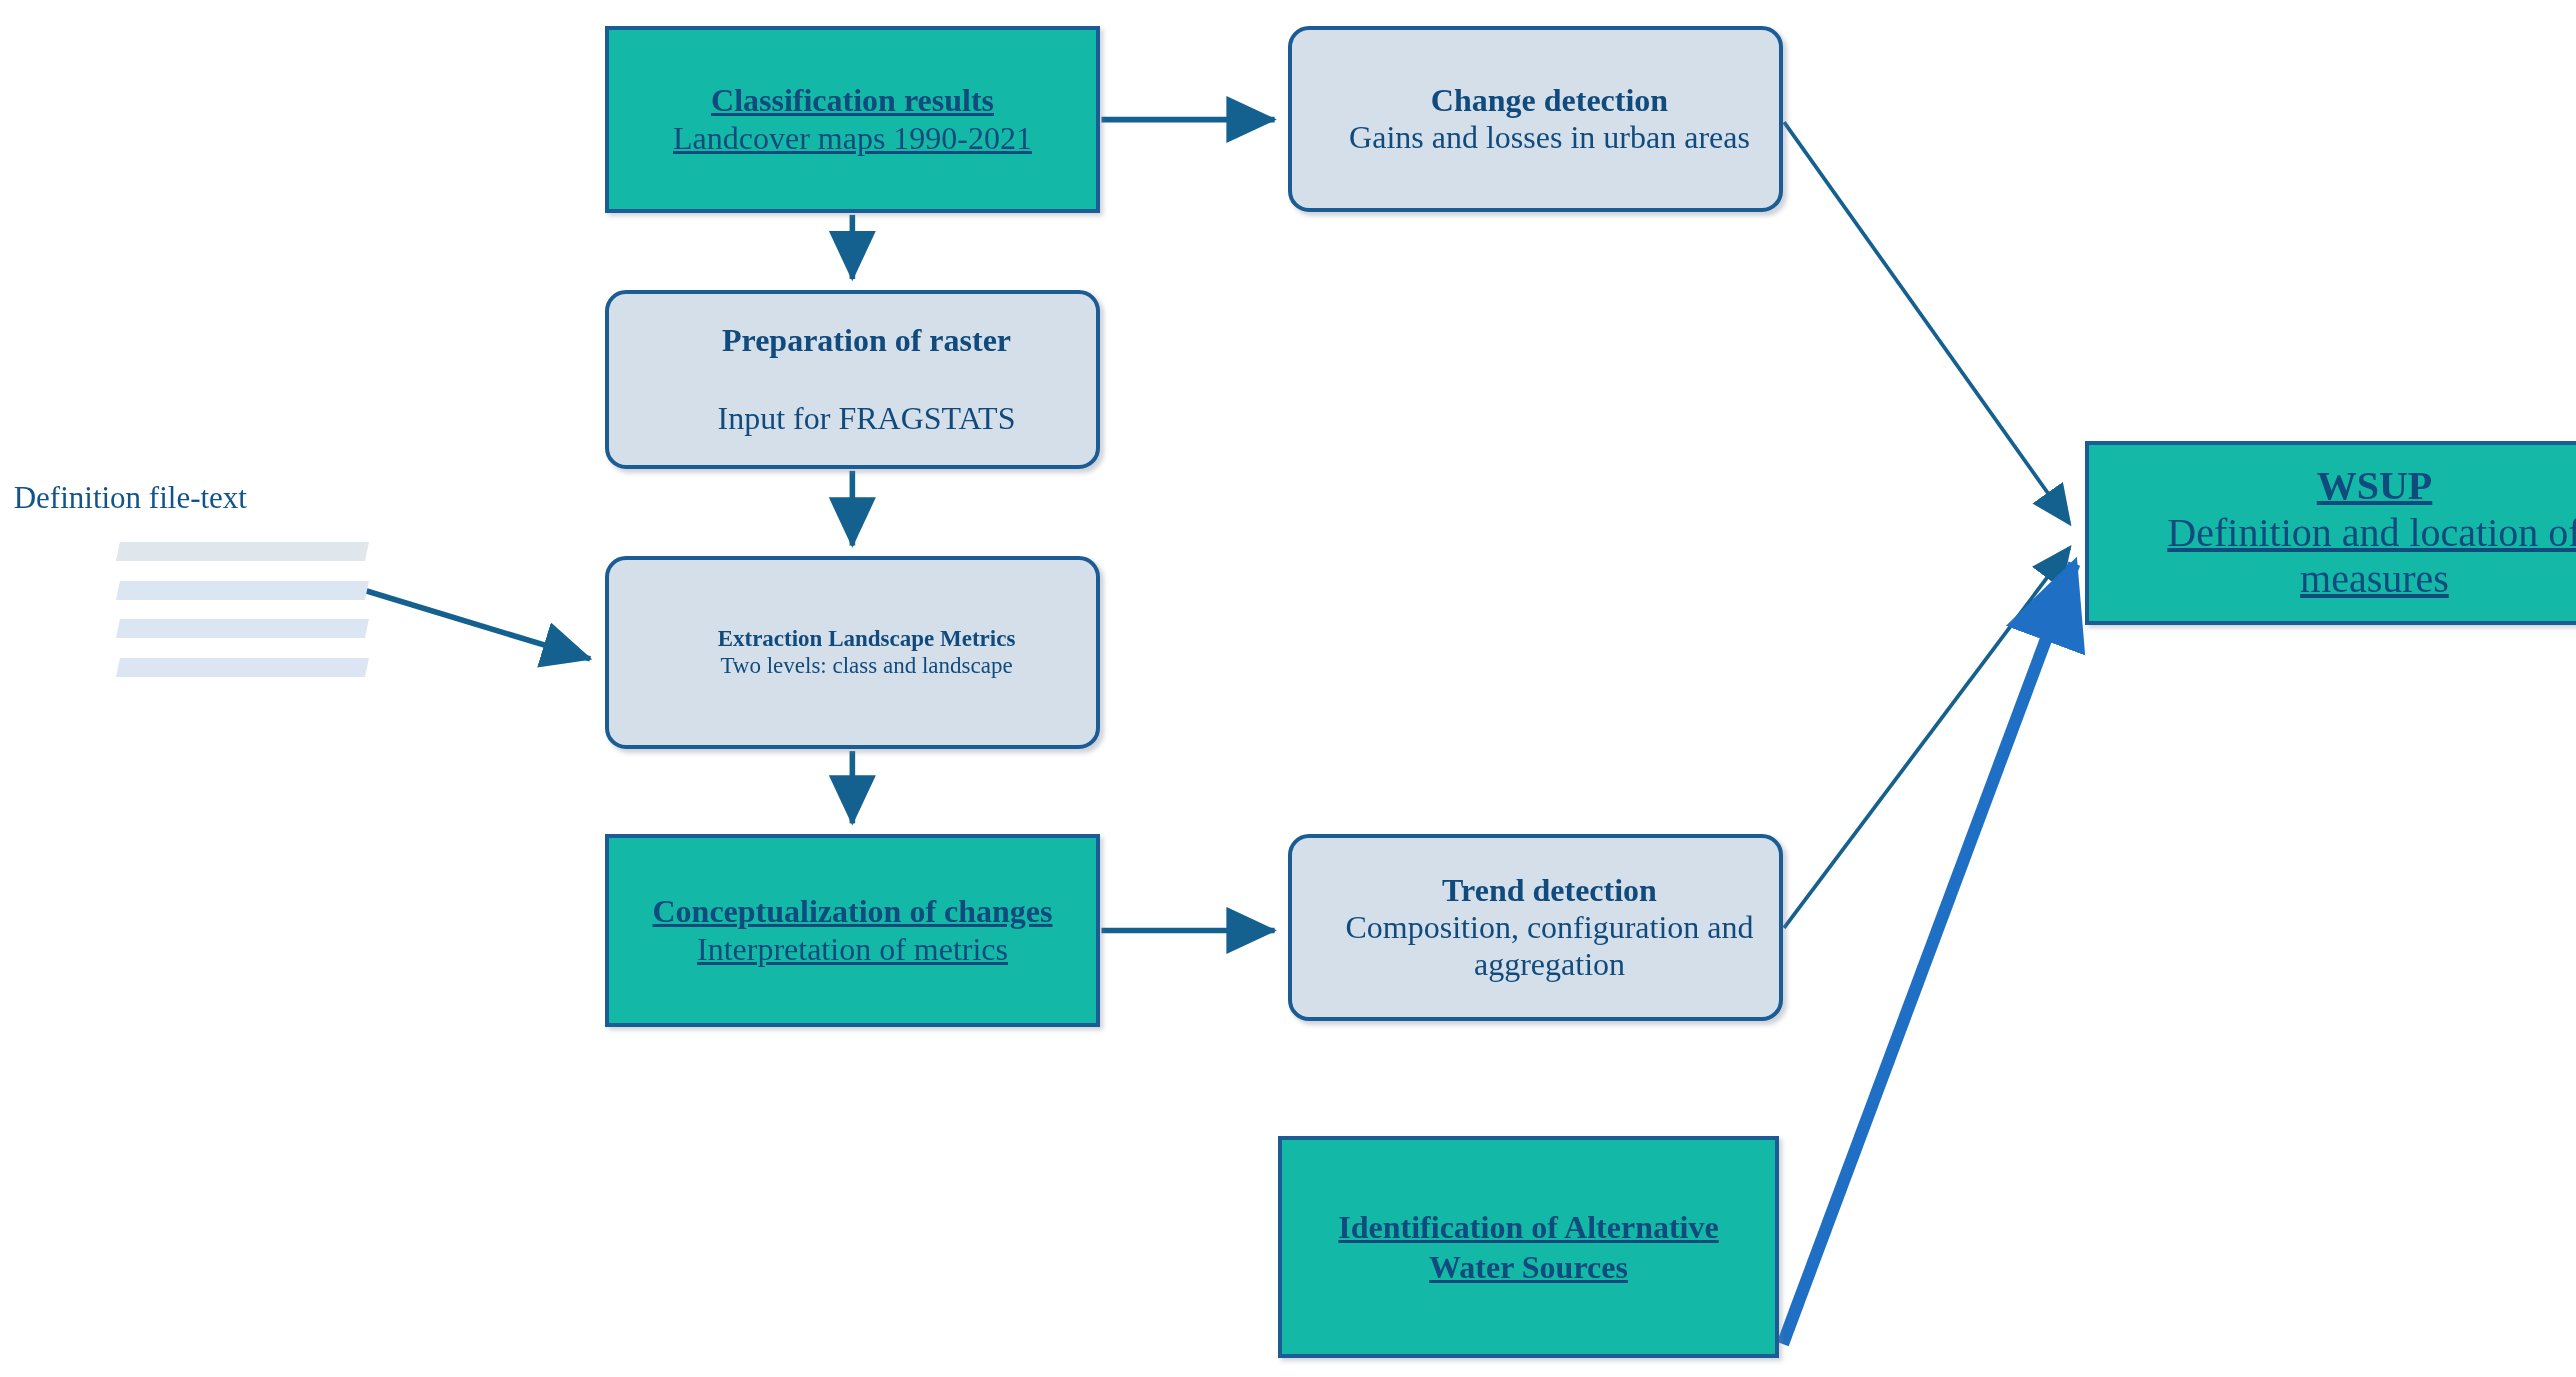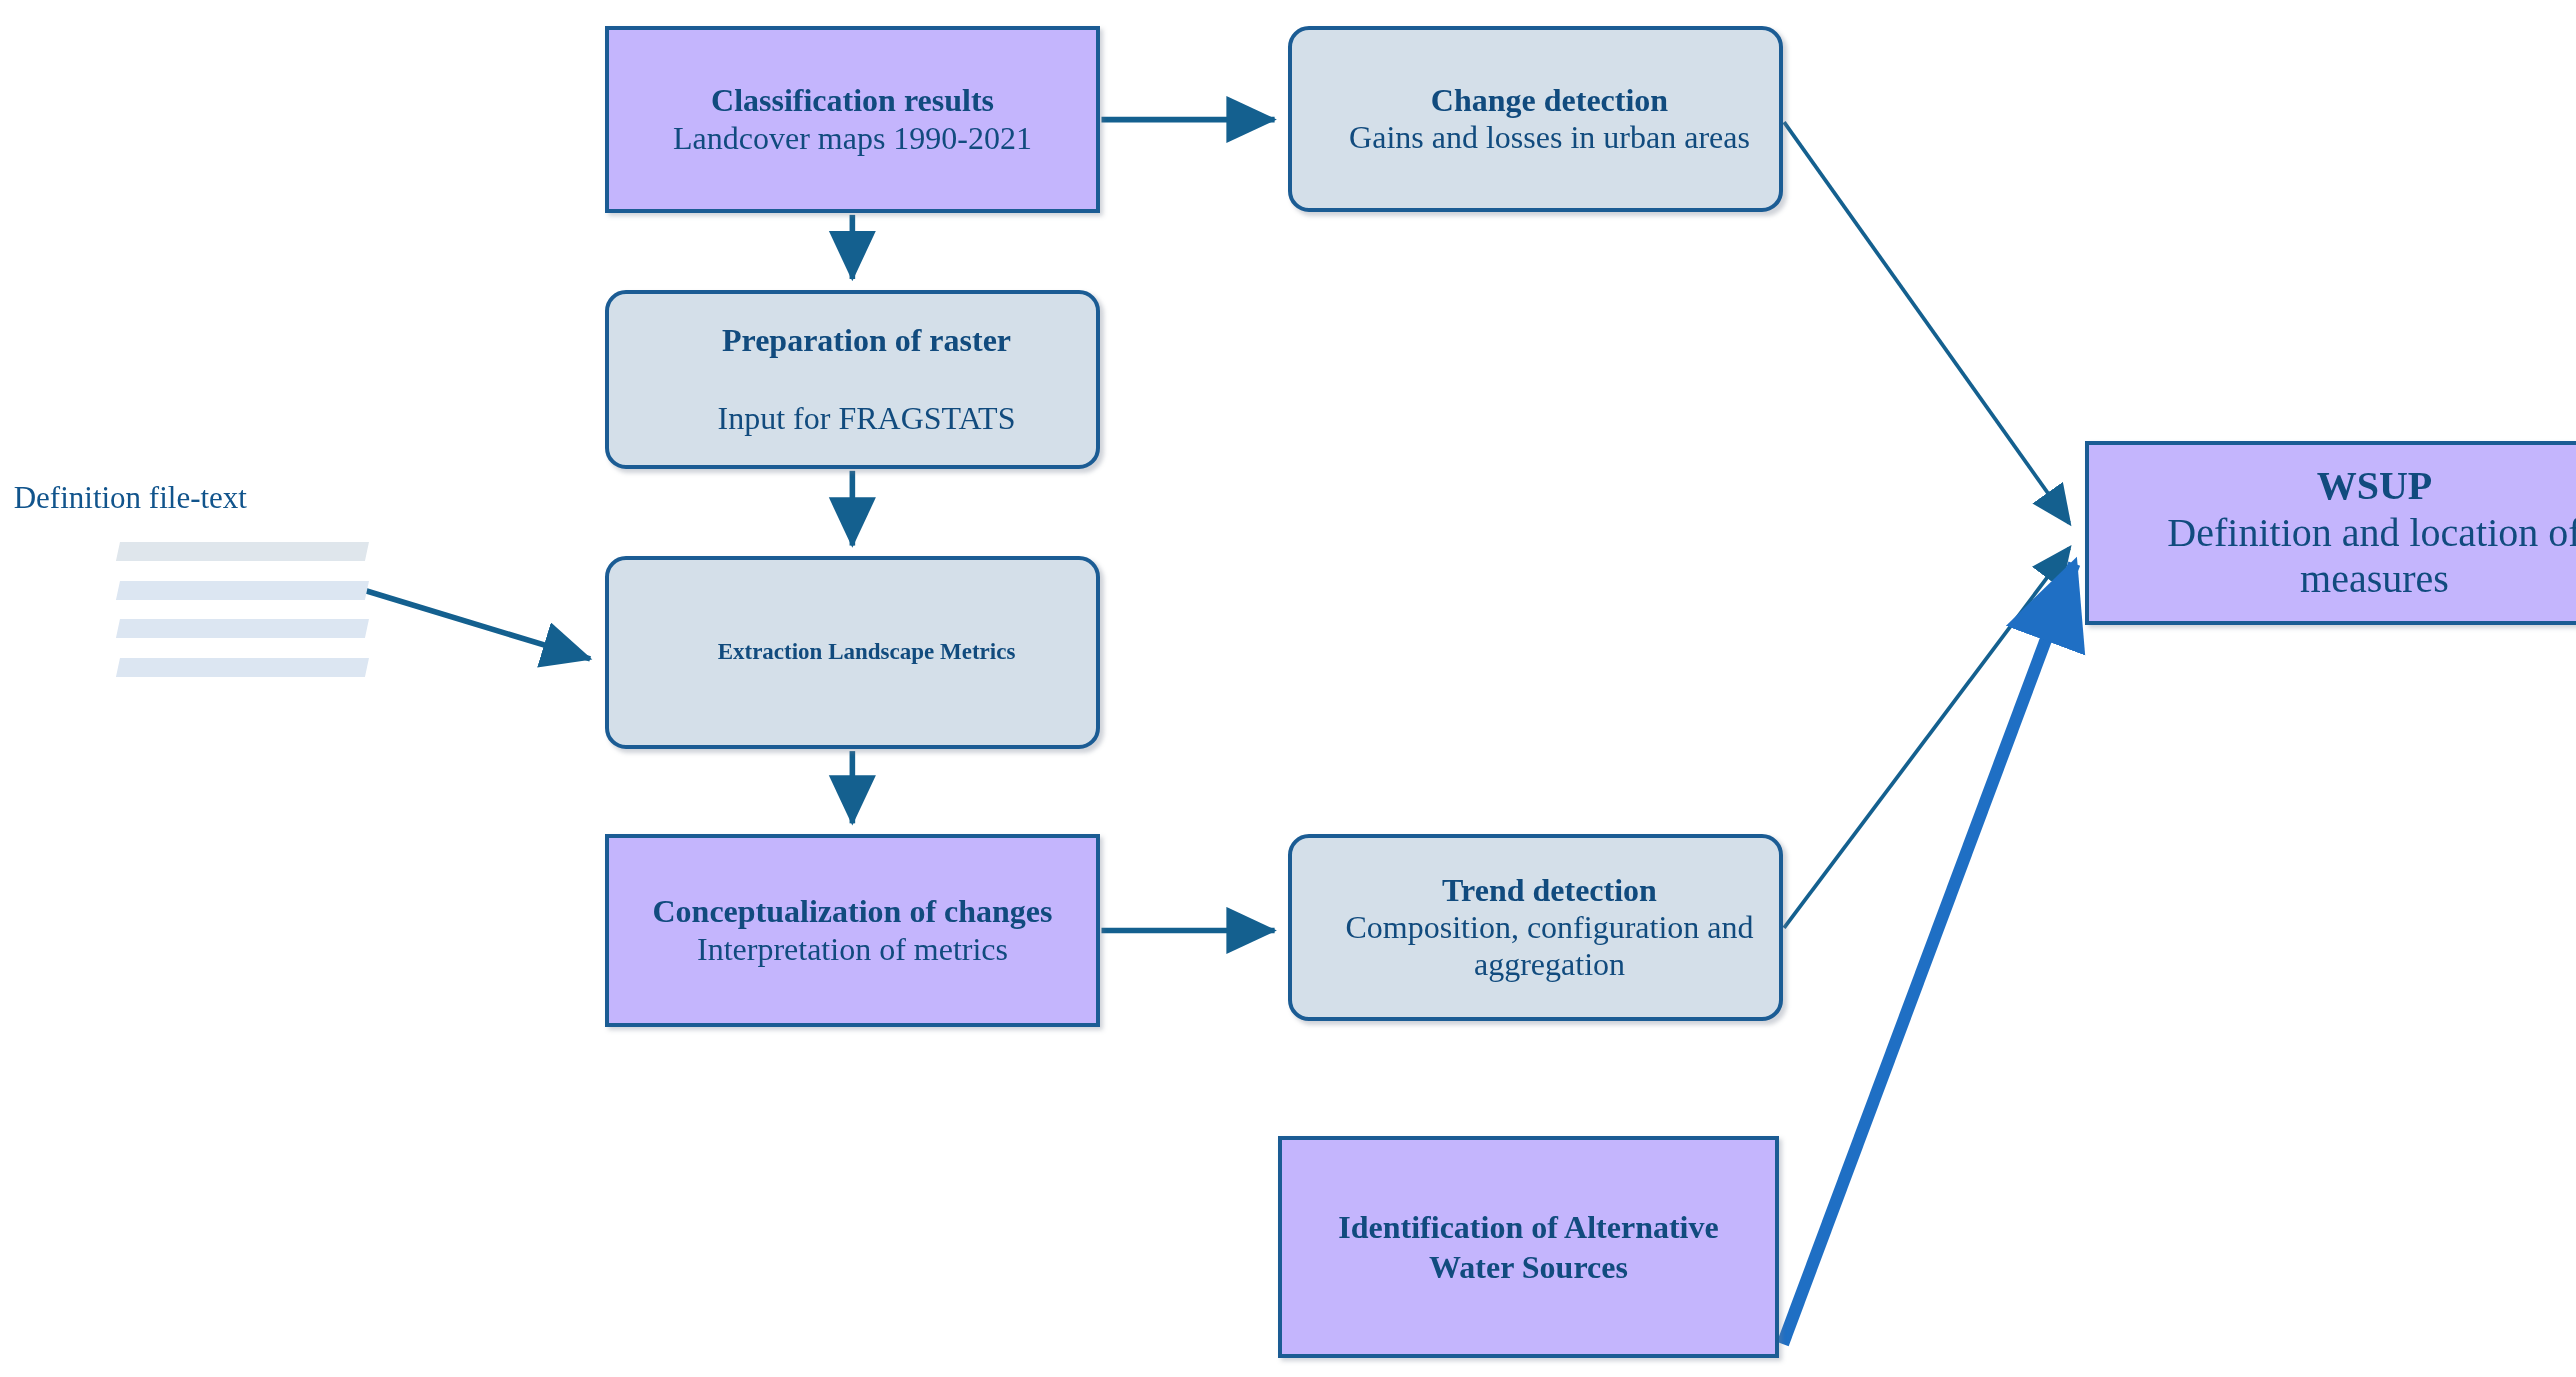--- a/index.html
+++ b/index.html
@@ -42,23 +42,24 @@
   }
   .node .ttl {
     font-weight: bold;
     display: block;
   }
   .node .sub {
     font-weight: normal;
     display: block;
   }
   .peach {
-    background: #c4b5fd;
+    background: #14b8a6;
     border: 4.4px solid #1b5c94;
     box-shadow: 3.1px 3.1px 4.4px rgba(120,130,145,0.35);
+    text-decoration: underline;
   }
   .bluebox {
     background: #d4dfe9;
     border: 4.4px solid #1b5c94;
     border-radius: 21px;
     box-shadow: 3.1px 3.1px 4.4px rgba(120,130,145,0.35);
     padding-left: 44px;
   }
   .navy-text { color: #114b7e; }
 
@@ -181,20 +182,21 @@
     <span class="sub">Landcover maps 1990-2021</span>
   </div>
 
   <div id="node-preparation" class="node bluebox navy-text">
     <span class="ttl">Preparation of raster</span>
     <span class="sub">Input for FRAGSTATS</span>
   </div>
 
   <div id="node-extraction" class="node bluebox navy-text">
     <span class="ttl">Extraction Landscape Metrics</span>
+    <span class="sub">Two levels: class and landscape</span>
   </div>
 
   <div id="node-conceptualization" class="node peach navy-text">
     <span class="ttl">Conceptualization of changes</span>
     <span class="sub">Interpretation of metrics</span>
   </div>
 
   <div id="node-change-detection" class="node bluebox navy-text">
     <span class="ttl">Change detection</span>
     <span class="sub">Gains and losses in urban areas</span>

